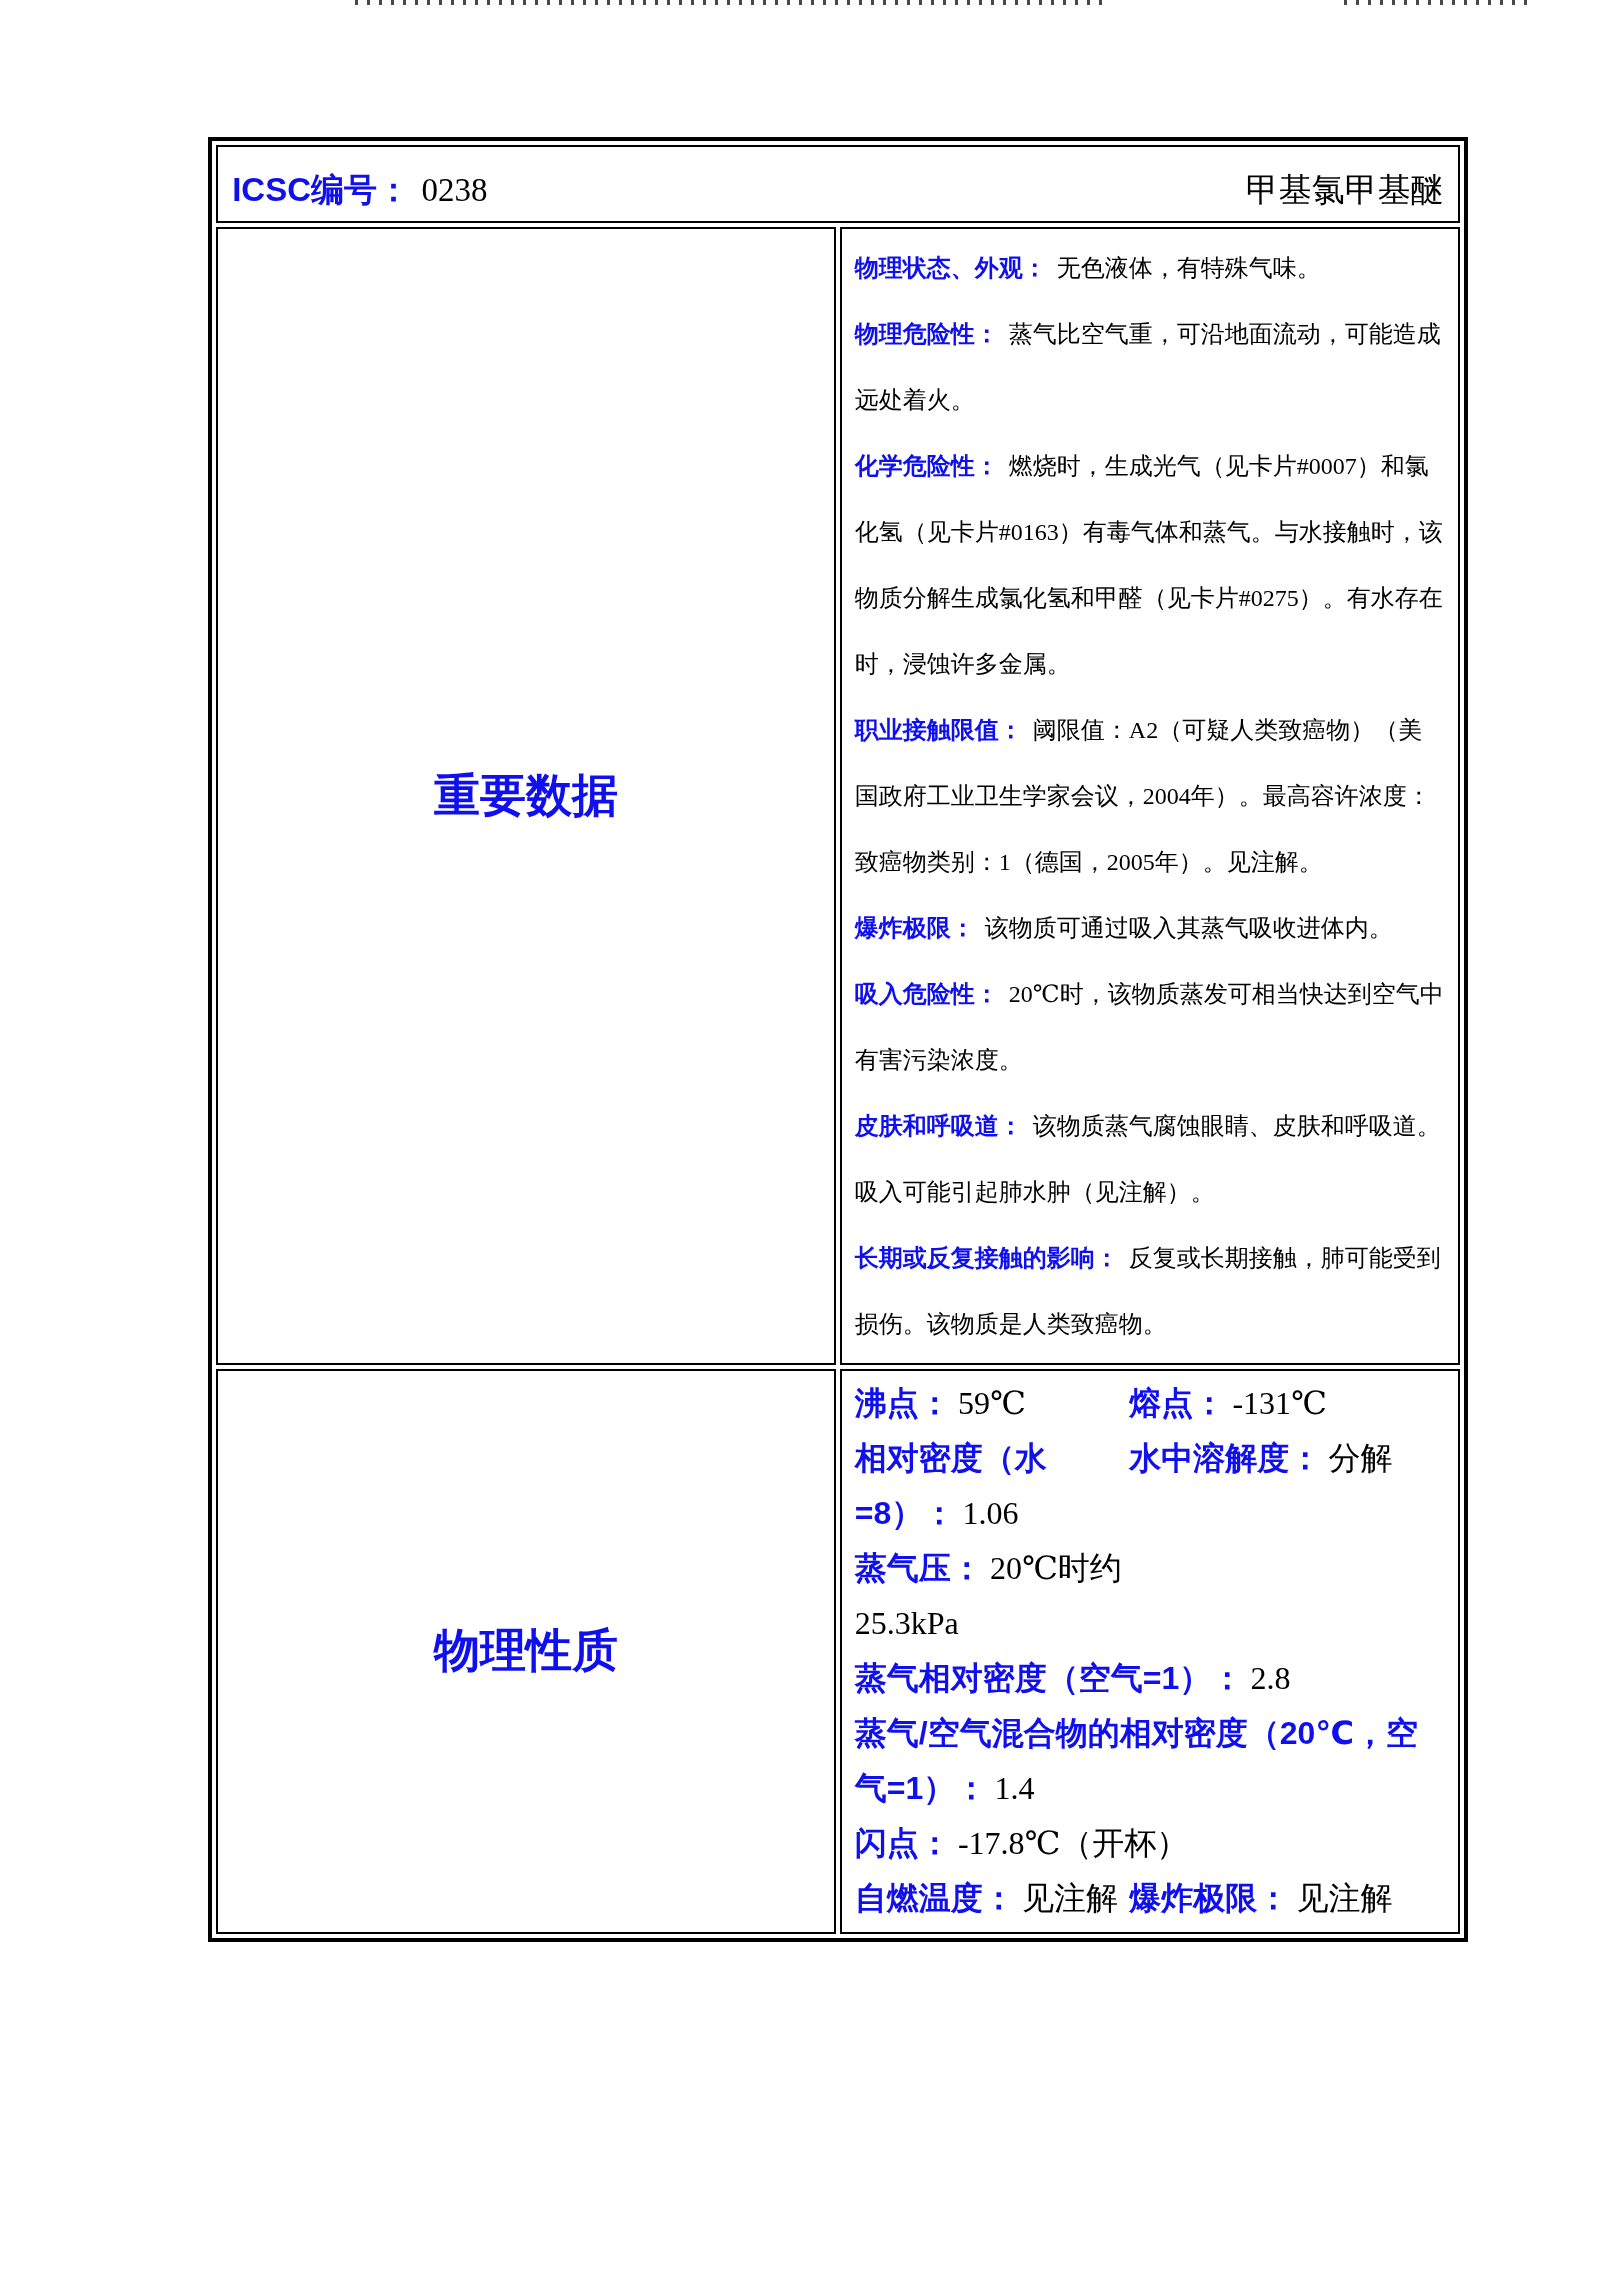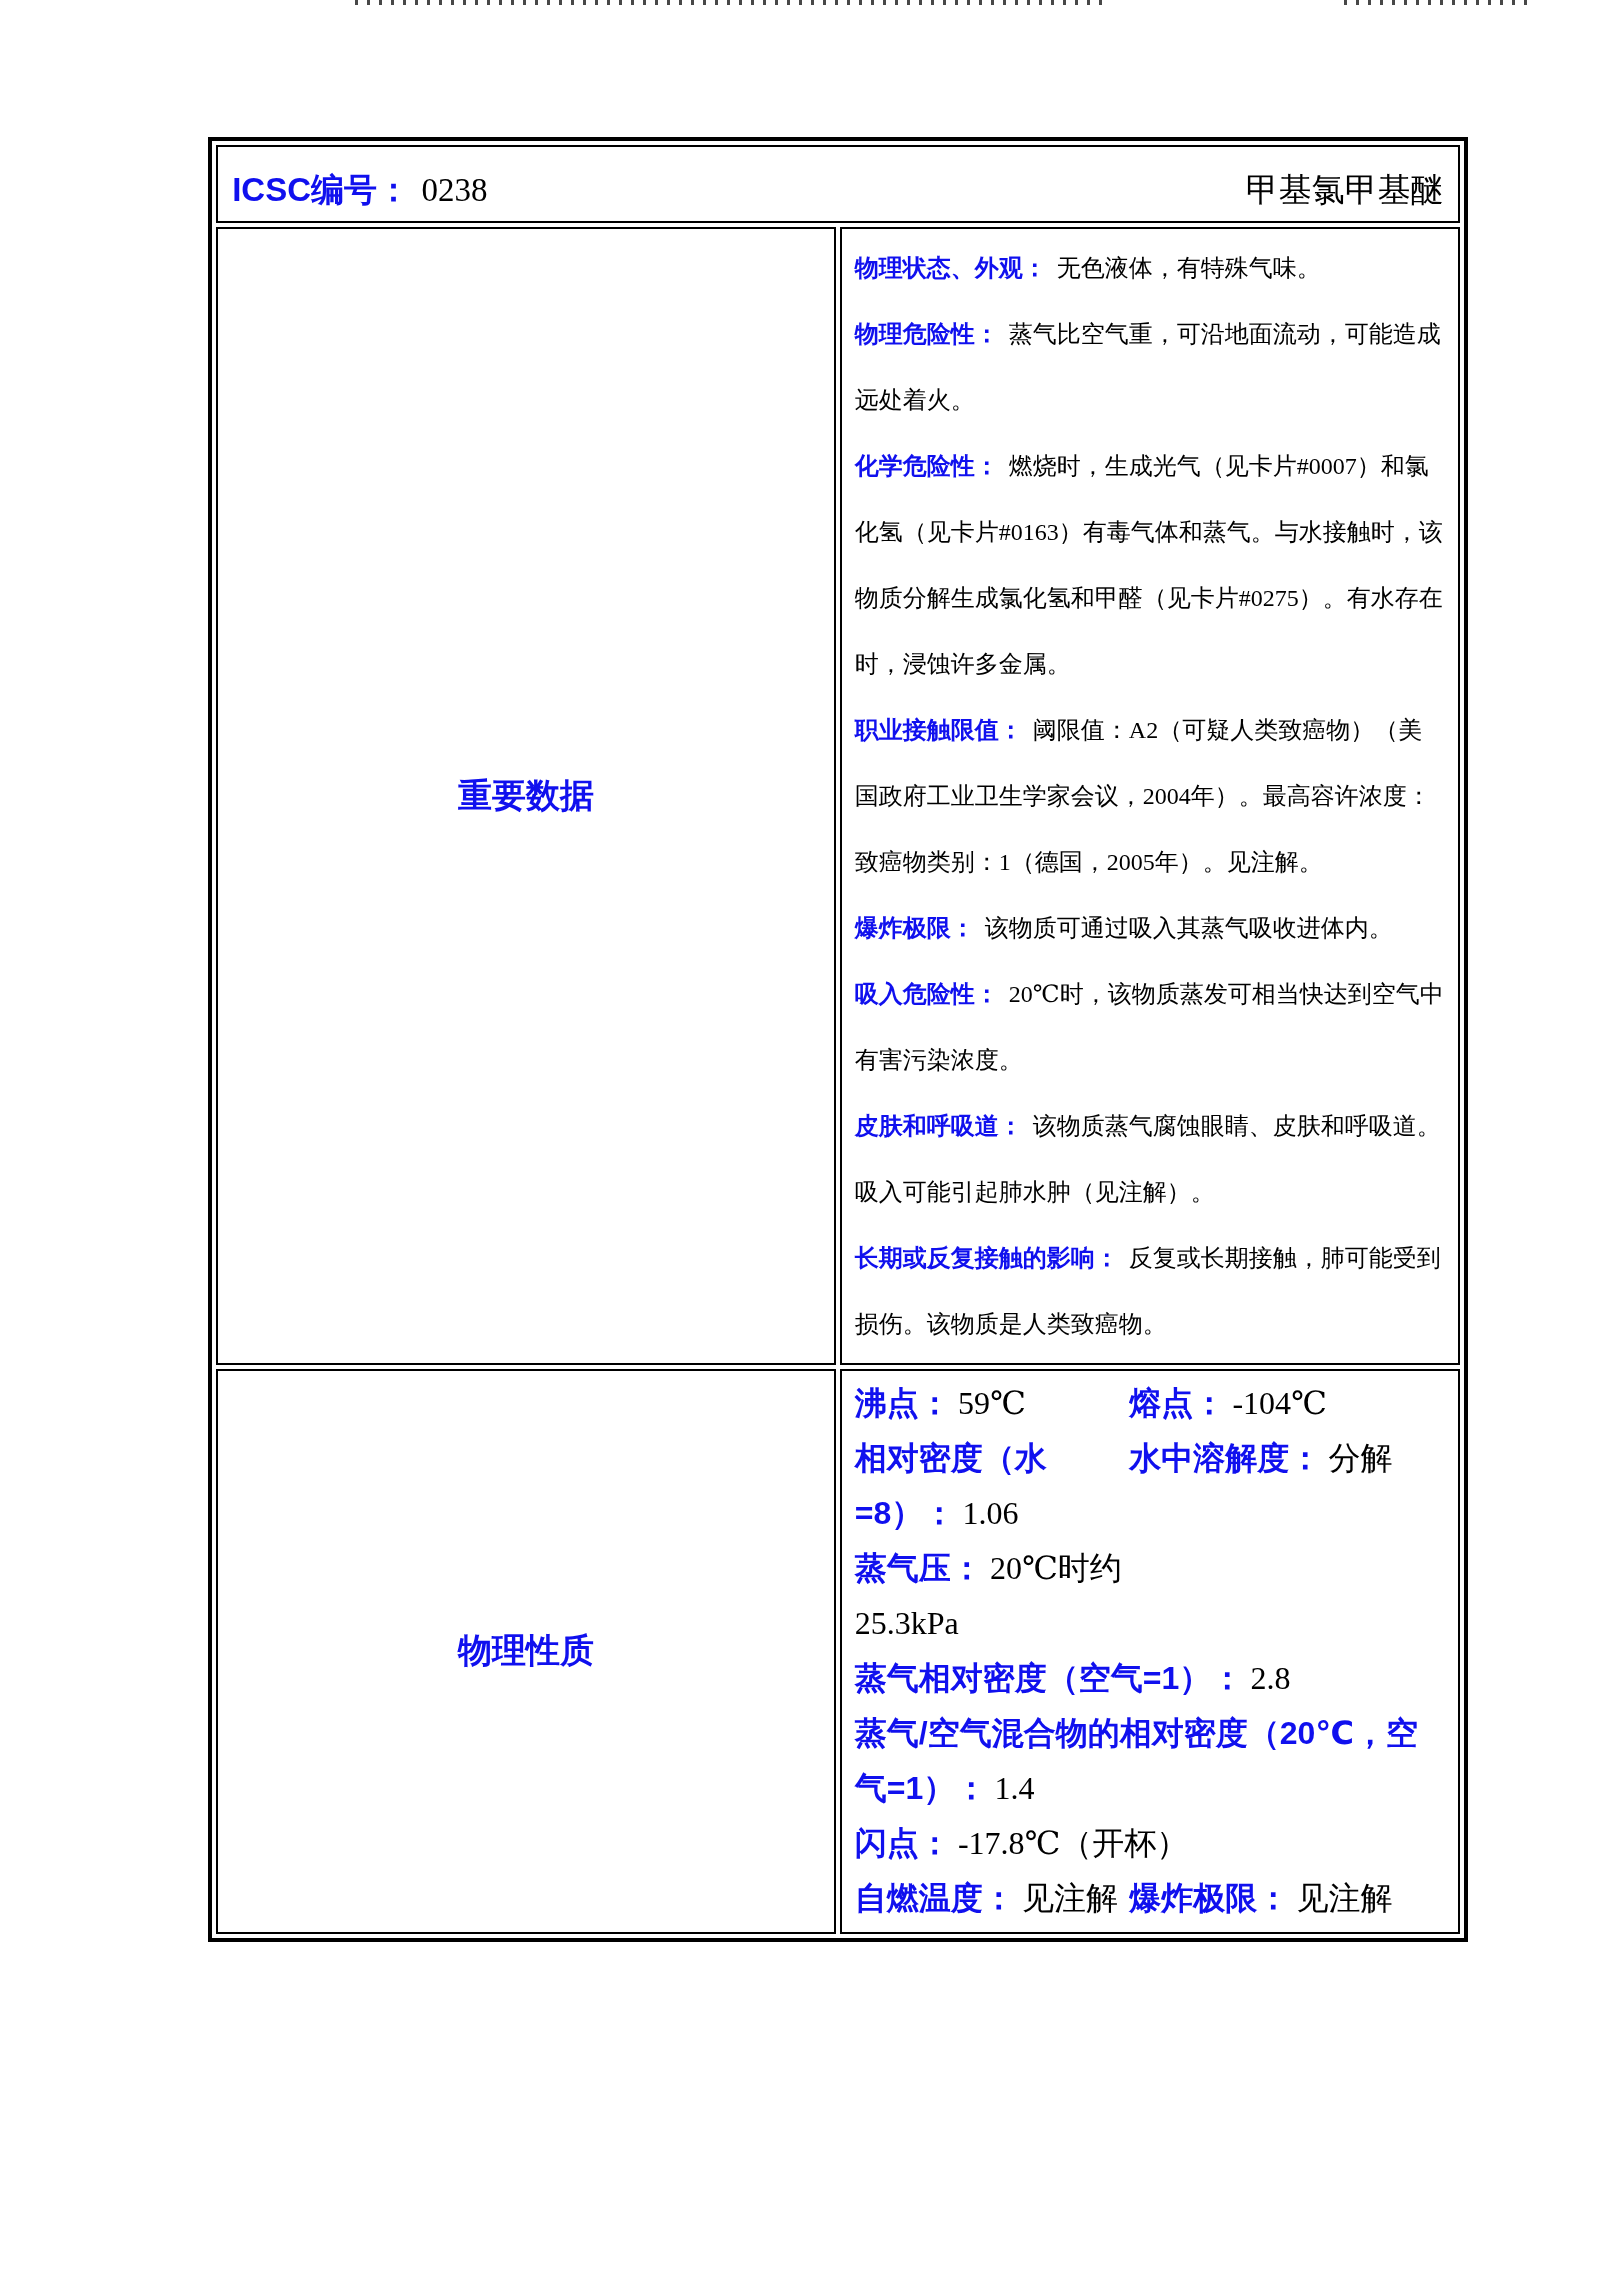--- a/index.html
+++ b/index.html
@@ -21,21 +21,21 @@
 
   table.card{
     position:absolute;left:208px;top:137px;width:1260px;
     border:4.3px solid #000;border-collapse:separate;border-spacing:4.3px;background:#fff;
     table-layout:fixed;
   }
   table.card td{border:2.1px solid #000;background:#fff;vertical-align:middle;}
   td.rowlabel{
     width:155px;text-align:center;
     font-family:"Liberation Sans","DejaVu Sans",sans-serif;font-weight:bold;
-    font-size:34px;color:#1010ee;padding:4.3px 2.8px;margin-left:40px;
+    font-size:46px;color:#1010ee;padding:4.3px 2.8px;margin-left:40px;
   }
   td.content{padding:5.7px 12.8px;}
 
   .hdr-flex{display:flex;justify-content:space-between;align-items:center;min-height:51px;padding:0 1.4px;margin-top:12px;}
   .lbl{font-family:"Liberation Sans","DejaVu Sans",sans-serif;font-weight:bold;color:#1010ee;}
   .val{color:#000;}
   .hdr-flex .lbl{font-size:33px;}
   .hdr-flex .val{font-size:33px;margin-left:11.4px;}
   .chem-name{font-size:32px;}
 
@@ -81,21 +81,21 @@
         <div class="line"><span class="lbl">吸入危险性：</span><span class="val">20℃时，该物质蒸发可相当快达到空气中有害污染浓度。</span></div>
         <div class="line"><span class="lbl">皮肤和呼吸道：</span><span class="val">该物质蒸气腐蚀眼睛、皮肤和呼吸道。吸入可能引起肺水肿（见注解）。</span></div>
         <div class="line"><span class="lbl">长期或反复接触的影响：</span><span class="val">反复或长期接触，肺可能受到损伤。该物质是人类致癌物。</span></div>
       </td>
     </tr>
 
     <tr>
       <td class="rowlabel">物理性质</td>
       <td class="content phys">
         <div class="line">
-          <span class="pair half"><span class="lbl">沸点：</span><span class="val">59℃</span></span><span class="pair"><span class="lbl">熔点：</span><span class="val">-104℃</span></span>
+          <span class="pair half"><span class="lbl">沸点：</span><span class="val">59℃</span></span><span class="pair"><span class="lbl">熔点：</span><span class="val">-131℃</span></span>
         </div>
         <div class="line">
           <span class="pair half"><span class="lbl">相对密度（水=8）：</span><span class="val">1.06</span></span><span class="pair"><span class="lbl">水中溶解度：</span><span class="val">分解</span></span>
         </div>
         <div class="line">
           <span class="pair half"><span class="lbl">蒸气压：</span><span class="val">20℃时约25.3kPa</span></span><span class="pair"><span class="lbl">蒸气相对密度（空气=1）：</span><span class="val">2.8</span></span>
         </div>
         <div class="line">
           <span class="pair"><span class="lbl">蒸气/空气混合物的相对密度（20℃，空气=1）：</span><span class="val">1.4</span></span>
         </div>

